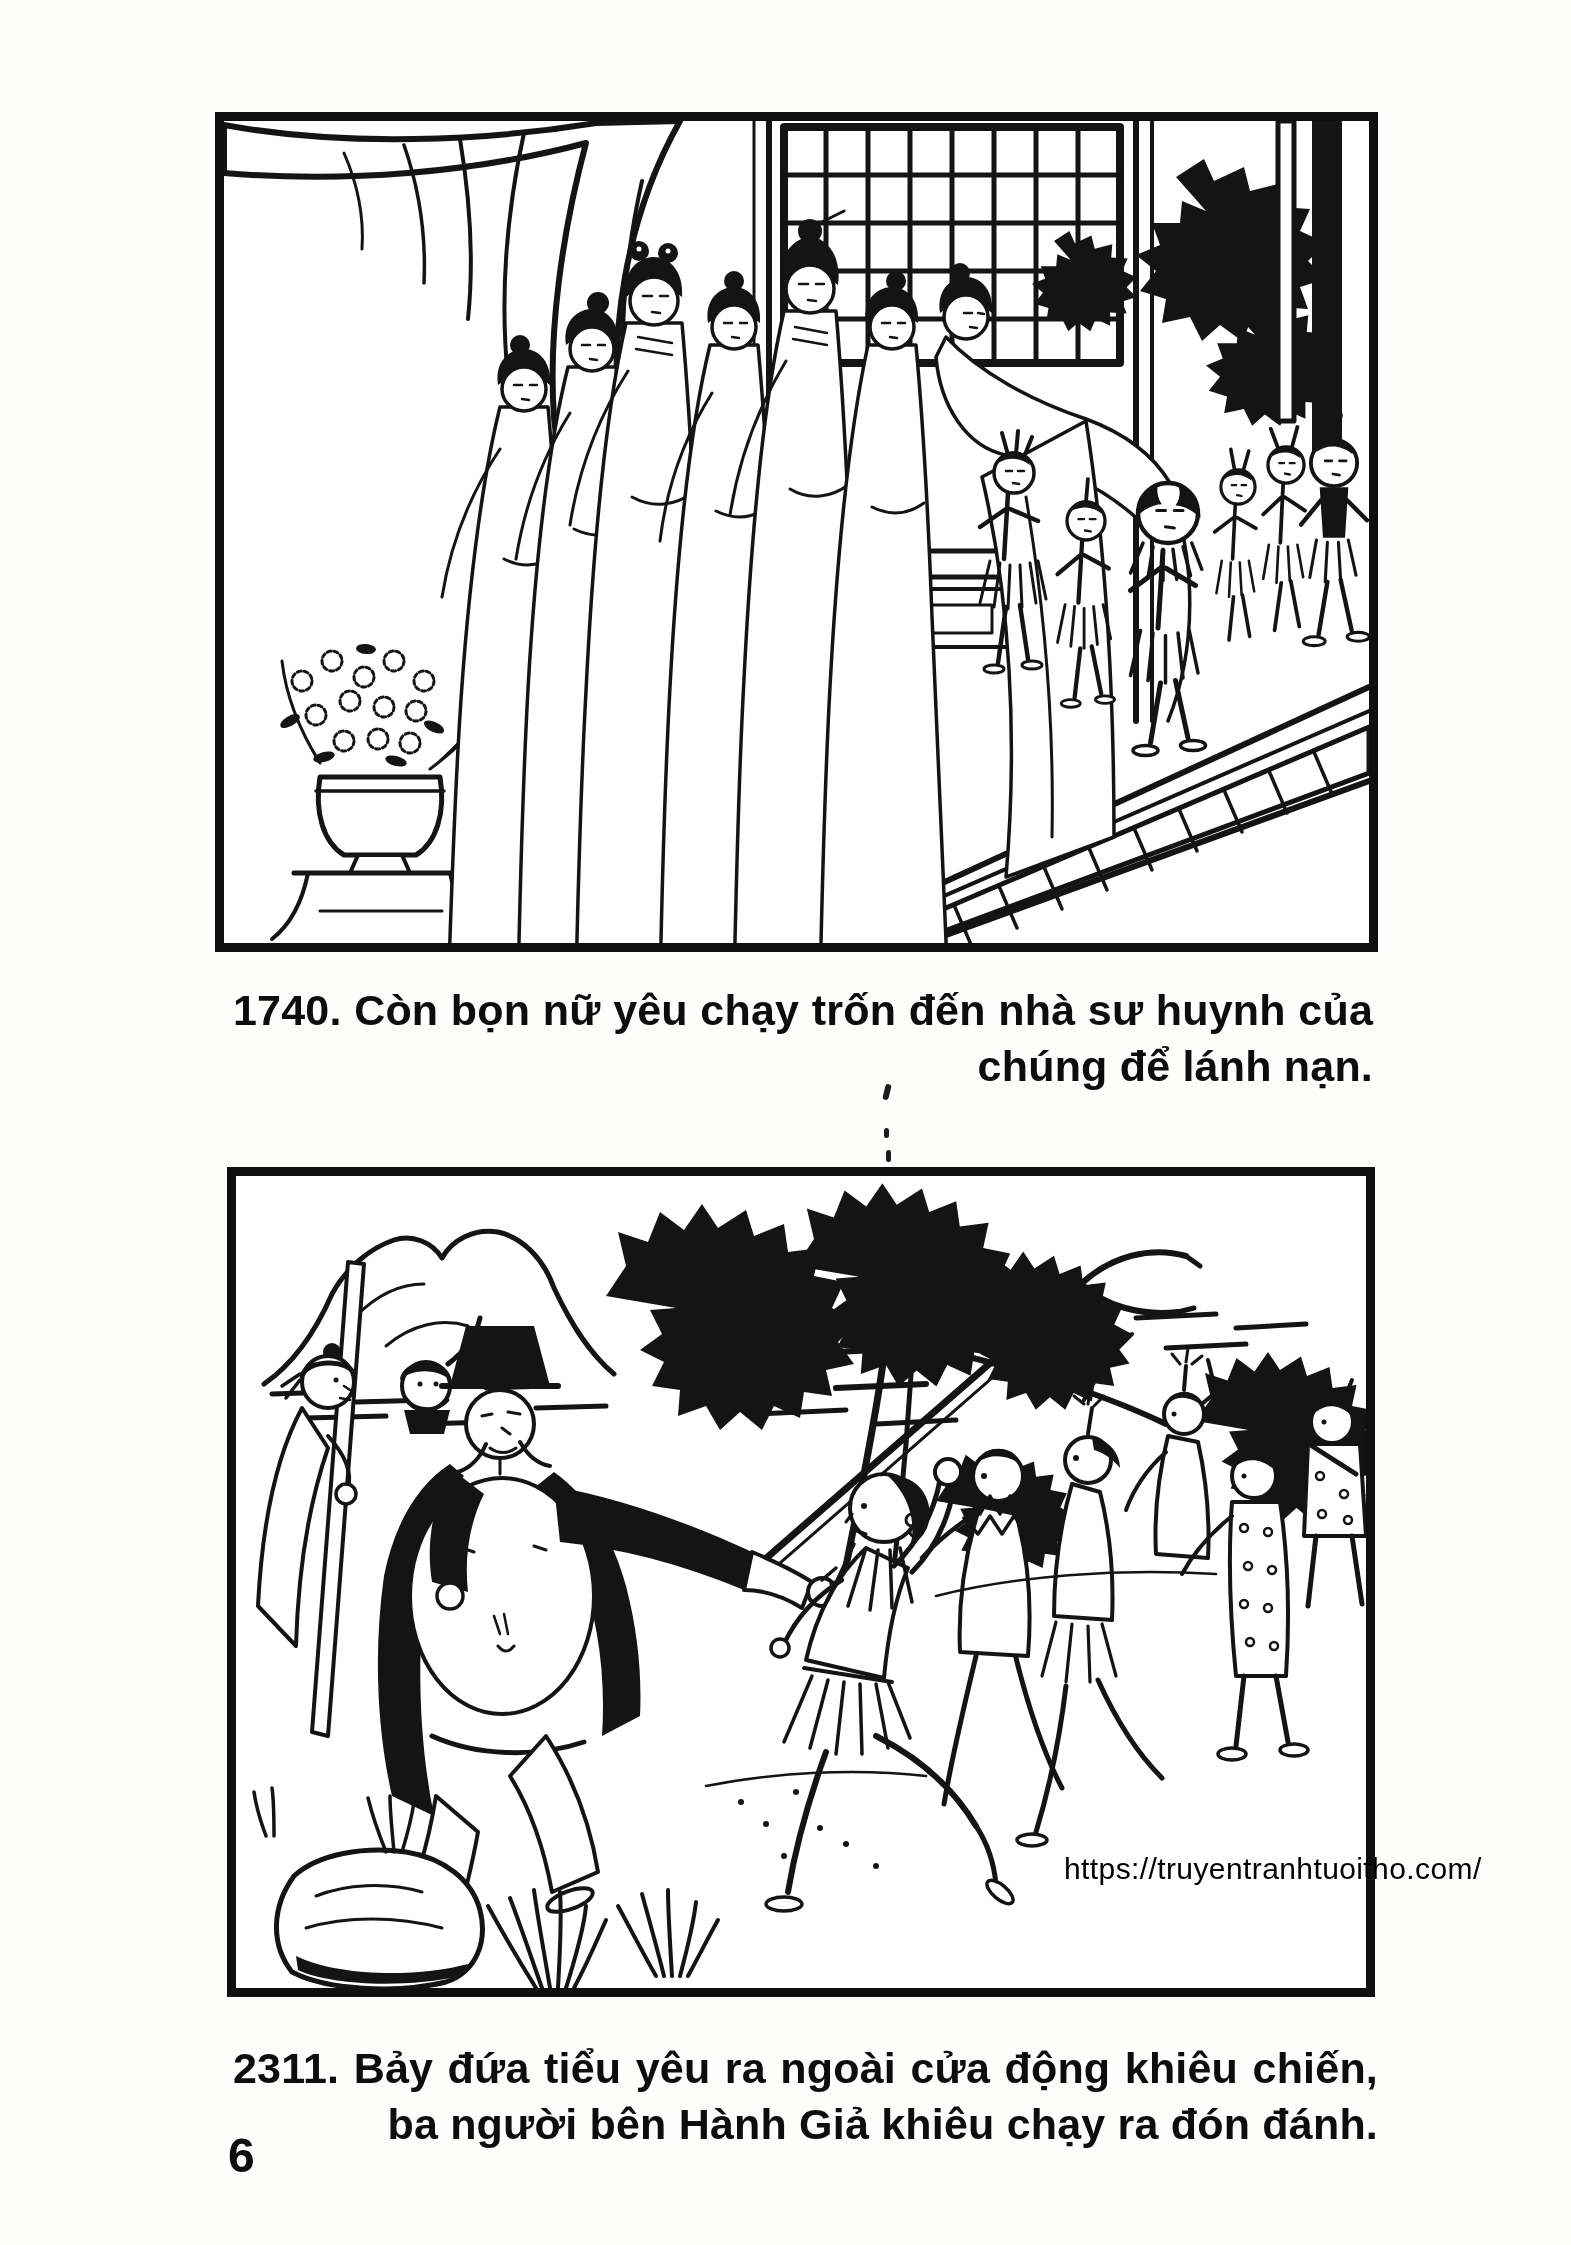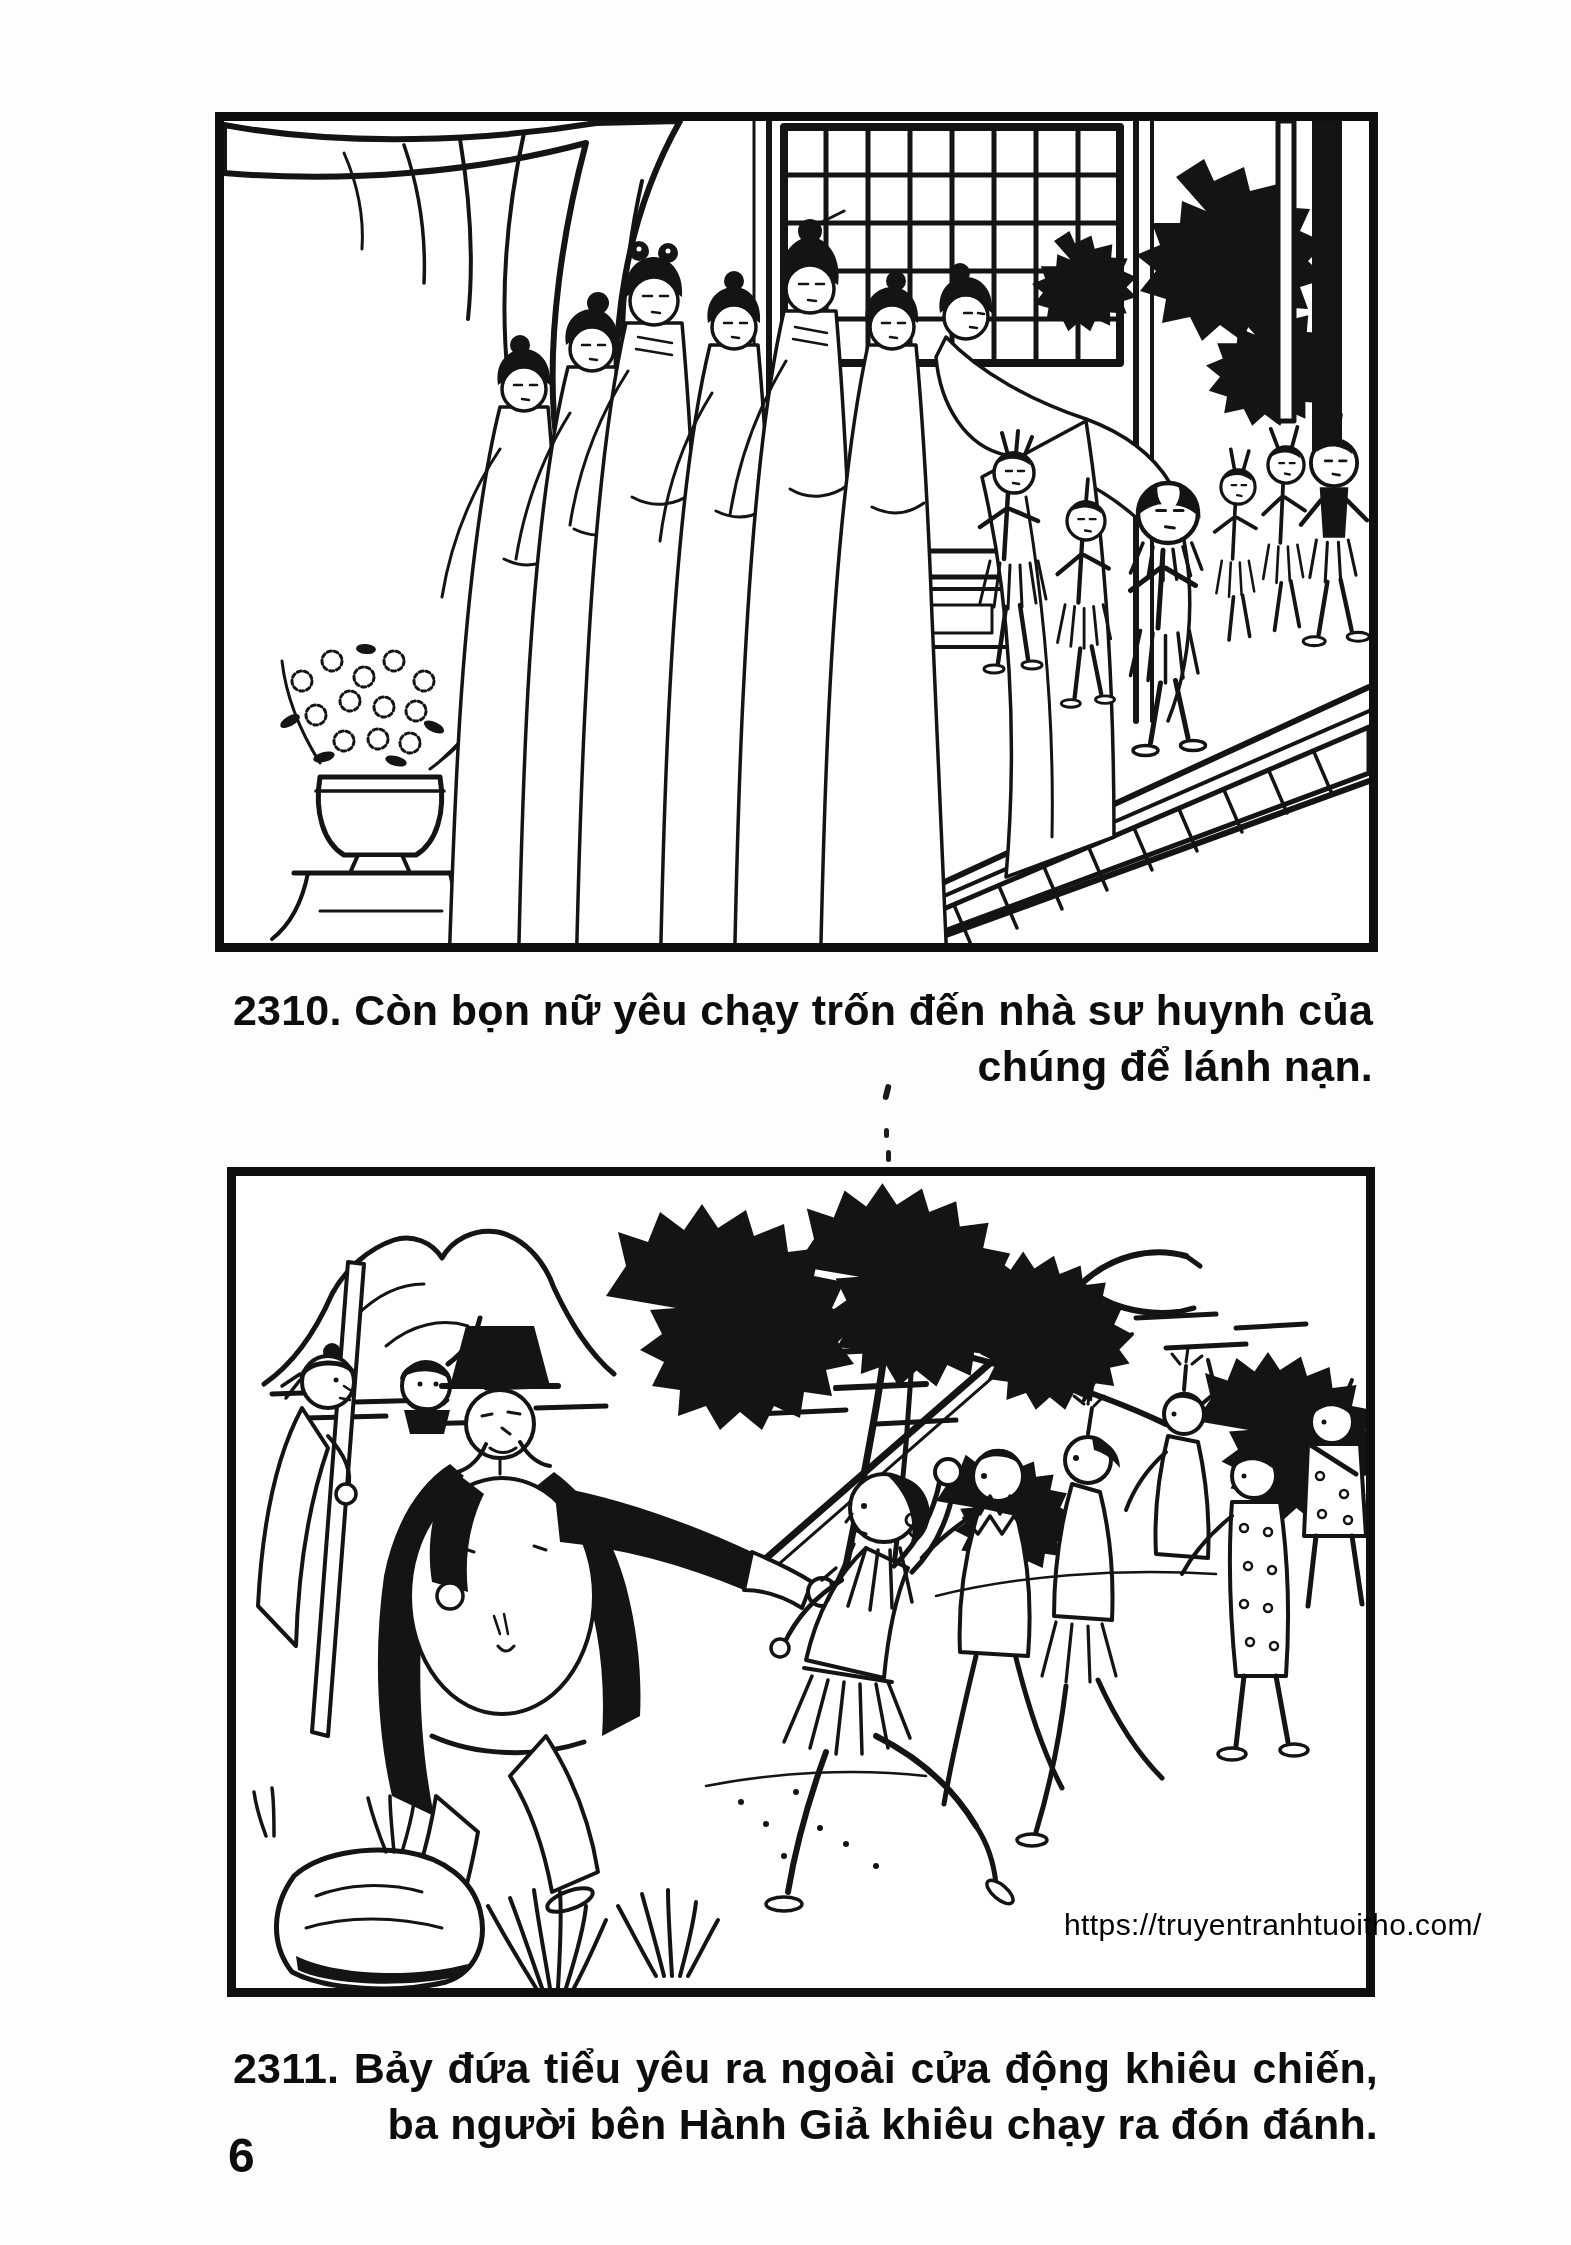--- a/index.html
+++ b/index.html
@@ -4,21 +4,21 @@
 <style>
   html,body{margin:0;padding:0;background:#e8e8e8;}
   #page{position:relative;width:1571px;height:2245px;background:#fdfdfc;overflow:hidden;
         font-family:"Liberation Sans", sans-serif;color:#101010;}
   .panel{position:absolute;border:9px solid #0f0f0f;background:#fff;box-sizing:border-box;}
   .panel svg{display:block;width:100%;height:100%;}
   .caption{position:absolute;font-weight:700;font-size:43px;line-height:56px;
            letter-spacing:.2px;color:#0d0d0d;}
   .cap-l1{text-indent:45px;text-align:justify;text-align-last:justify;}
   .cap-l2{text-align:right;}
-  .watermark{position:absolute;left:1064px;top:1908px;font-size:30px;font-weight:400;
+  .watermark{position:absolute;left:1064px;top:1852px;font-size:30px;font-weight:400;
              color:#000;letter-spacing:.4px;white-space:nowrap;}
   .pageno{position:absolute;left:228px;top:2128px;font-size:48px;font-weight:700;color:#0d0d0d;}
   .speck{position:absolute;background:#1c1c1c;border-radius:3px;}
   
   .s{stroke:#141414;fill:none;stroke-linecap:round;stroke-linejoin:round;}
   .f{fill:#141414;stroke:none;}
   .w{fill:#ffffff;stroke:#141414;stroke-linecap:round;stroke-linejoin:round;}
 </style>
 </head>
 <body>
@@ -323,21 +323,21 @@
           </g>
           <path class="s" stroke-width="4" d="M-6,108 L-14,156 M6,106 L16,152"></path>
           <ellipse class="w" stroke-width="2.8" cx="-18" cy="162" rx="10" ry="4"></ellipse>
           <ellipse class="w" stroke-width="2.8" cx="22" cy="158" rx="10" ry="4"></ellipse>
         </g>
       </g>
     </svg>
   </div>
 
   <div class="caption" style="left:188px;top:982px;width:1185px;">
-    <div class="cap-l1">2310. Còn bọn nữ yêu chạy trốn đến nhà sư huynh của</div>
+    <div class="cap-l1">1740. Còn bọn nữ yêu chạy trốn đến nhà sư huynh của</div>
     <div class="cap-l2">chúng để lánh nạn.</div>
   </div>
 
   <div class="speck" style="left:884px;top:1084px;width:6px;height:16px;transform:rotate(14deg);"></div>
   <div class="speck" style="left:884px;top:1128px;width:5px;height:10px;"></div>
   <div class="speck" style="left:886px;top:1150px;width:5px;height:12px;"></div>
 
   <div class="panel" style="left:227px;top:1167px;width:1148px;height:830px;">
     <svg viewBox="0 0 1130 812">
 

